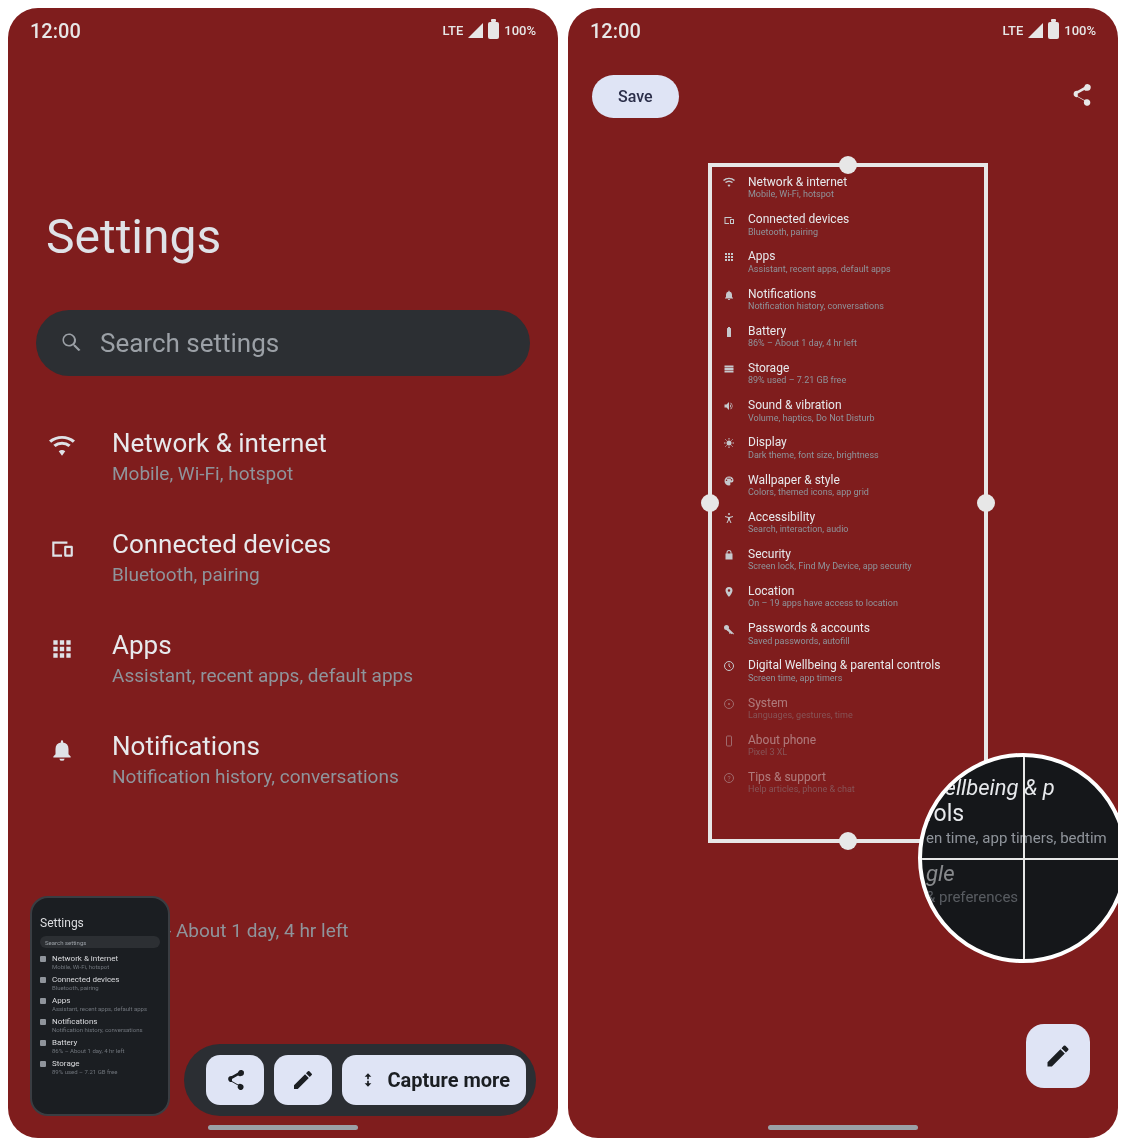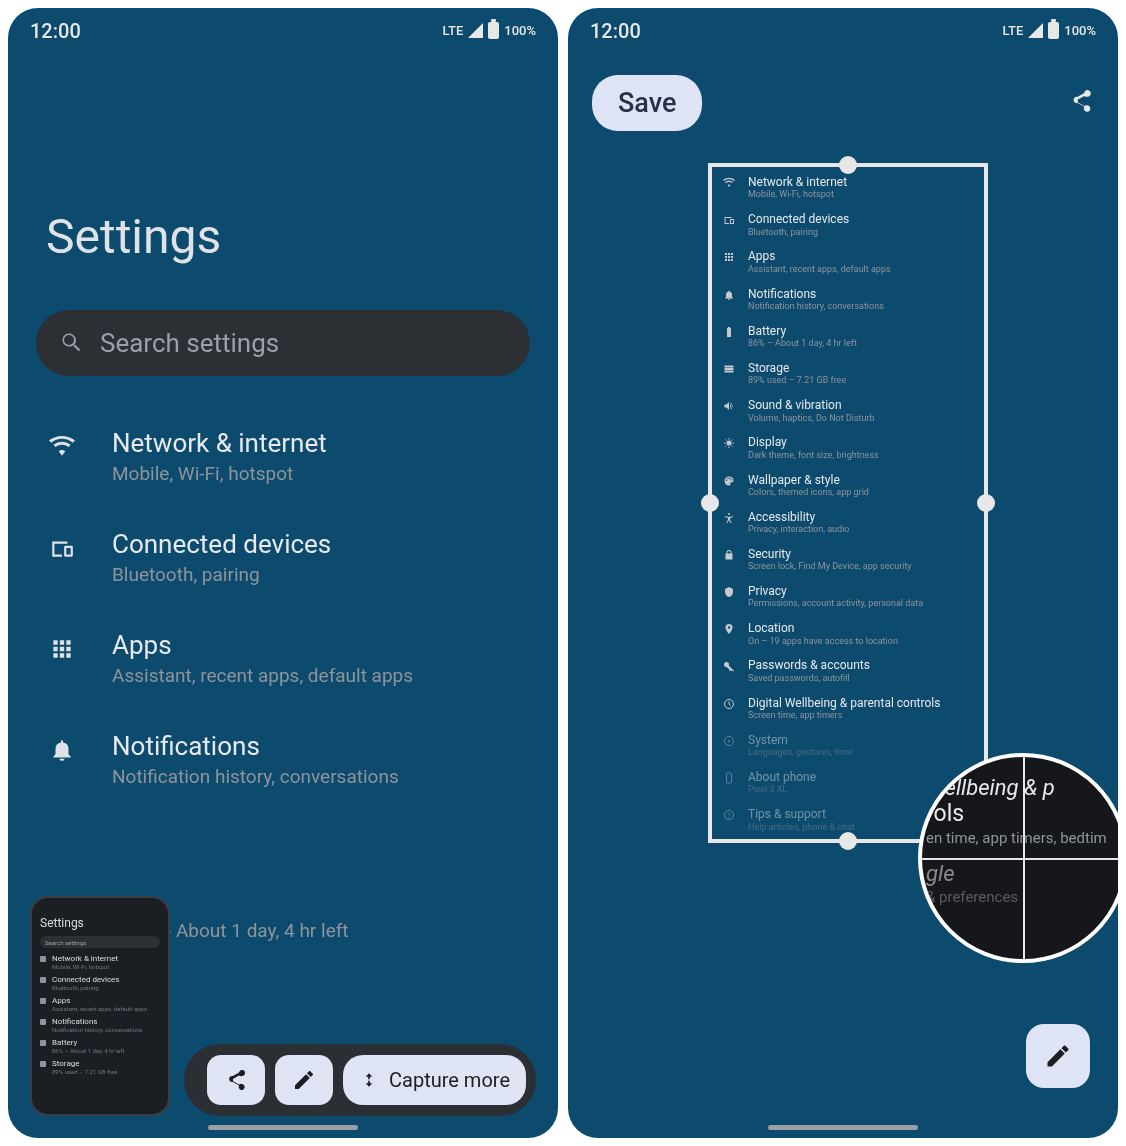--- a/index.html
+++ b/index.html
@@ -8,21 +8,21 @@
     font-family: 'Roboto', 'Segoe UI', Arial, sans-serif;
     width: 1126px;
     height: 1146px;
     display: flex;
     gap: 10px;
     padding: 8px;
   }
   .phone {
     width: 551px;
     height: 1130px;
-    background: #0c4a6e;
+    background: #7f1d1d;
     border-radius: 30px;
     position: relative;
     overflow: hidden;
     color: #e7e7e7;
   }
   
   .status-bar {
     height: 45px;
     display: flex;
     align-items: center;
@@ -93,32 +93,32 @@
     flex:1;height:72px;background:#2b2e33;border-radius:36px;
     display:flex;align-items:center;justify-content:flex-end;gap:10px;padding:0 10px;
     pointer-events:auto;
   }
   .shot-bar .round-btn{
     width:58px;height:50px;background:#dfe4f5;border-radius:14px;
     display:flex;align-items:center;justify-content:center;
   }
   .shot-bar .round-btn svg{width:24px;height:24px;fill:#1b1e22;}
   .capture-more{
-    height:50px;background:#dfe4f5;border-radius:20px;
+    height:50px;background:#dfe4f5;border-radius:14px;
     display:flex;align-items:center;gap:10px;padding:0 16px;
-    color:#1b1e22;font-size:20px;font-weight:400;
+    color:#1b1e22;font-size:20px;font-weight:700;
   }
   .capture-more svg{width:20px;height:20px;fill:#1b1e22;}
   
   .battery-peek{position:absolute;left:100px;bottom:200px;color:#e7e9ec;font-size:26px;}
   .battery-peek-sub{position:absolute;left:158px;bottom:196px;color:#8f949b;font-size:19px;}
   
   .editor-top{display:flex;align-items:center;justify-content:space-between;padding:22px 24px;}
   .save-btn{
-    background:#dfe4f5;color:#2c2f4a;font-size:27px;font-weight:500;
+    background:#dfe4f5;color:#2c2f4a;font-size:16px;font-weight:500;
     border-radius:26px;padding:12px 26px;
   }
   .share-top svg{width:26px;height:26px;fill:#e7e7e7;}
   .crop-stage{
     position:absolute;top:155px;left:140px;width:350px;height:860px;
   }
   .crop-frame{
     position:absolute;top:0;left:0;width:280px;height:680px;
     border:4px solid #e7e7e7;
   }
@@ -512,43 +512,32 @@
           </div>
         </div>
         <div class="ll-row">
     <div class="ll-ico">
             <svg viewBox="0 0 24 24">
               <use href="#i-a11y"></use>
             </svg>
           </div>
     <div class="ll-txt">
             <div class="a">Accessibility</div>
-            <div class="b">Privacy, interaction, audio</div>
+            <div class="b">Search, interaction, audio</div>
           </div>
         </div>
         <div class="ll-row">
     <div class="ll-ico">
             <svg viewBox="0 0 24 24">
               <use href="#i-lock"></use>
             </svg>
           </div>
     <div class="ll-txt">
             <div class="a">Security</div>
             <div class="b">Screen lock, Find My Device, app security</div>
-          </div>
-        </div>
-        <div class="ll-row">
-    <div class="ll-ico">
-            <svg viewBox="0 0 24 24">
-              <use href="#i-privacy"></use>
-            </svg>
-          </div>
-    <div class="ll-txt">
-            <div class="a">Privacy</div>
-            <div class="b">Permissions, account activity, personal data</div>
           </div>
         </div>
         <div class="ll-row">
     <div class="ll-ico">
             <svg viewBox="0 0 24 24">
               <use href="#i-location"></use>
             </svg>
           </div>
     <div class="ll-txt">
             <div class="a">Location</div>

